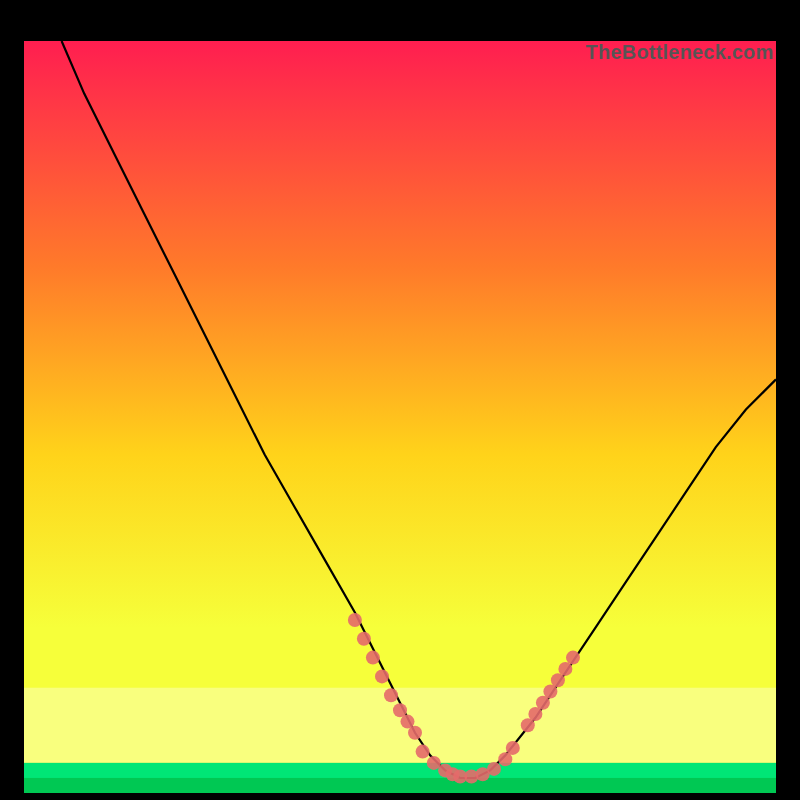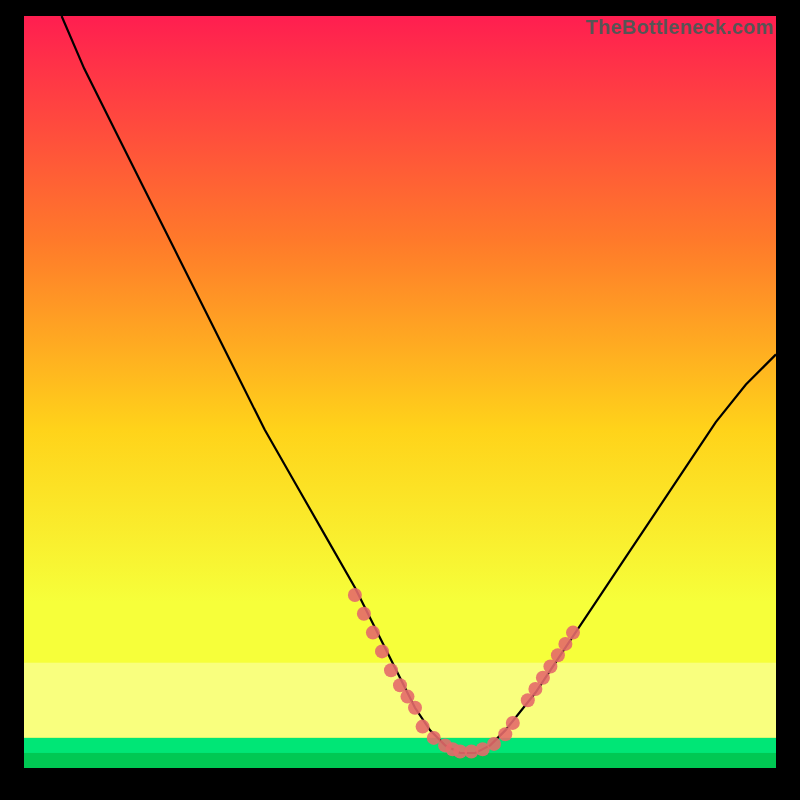--- a/index.html
+++ b/index.html
@@ -7,21 +7,21 @@
     padding: 0;
     width: 800px;
     height: 800px;
     background: #000000;
     overflow: hidden;
     font-family: Arial, Helvetica, sans-serif;
   }
   .frame {
     position: absolute;
     left: 24px;
-    top: 16px;
+    top: 41px;
     width: 752px;
     height: 752px;
     box-sizing: border-box;
   }
   .plot-area {
     position: absolute;
     left: 0;
     top: 0;
     width: 752px;
     height: 752px;

